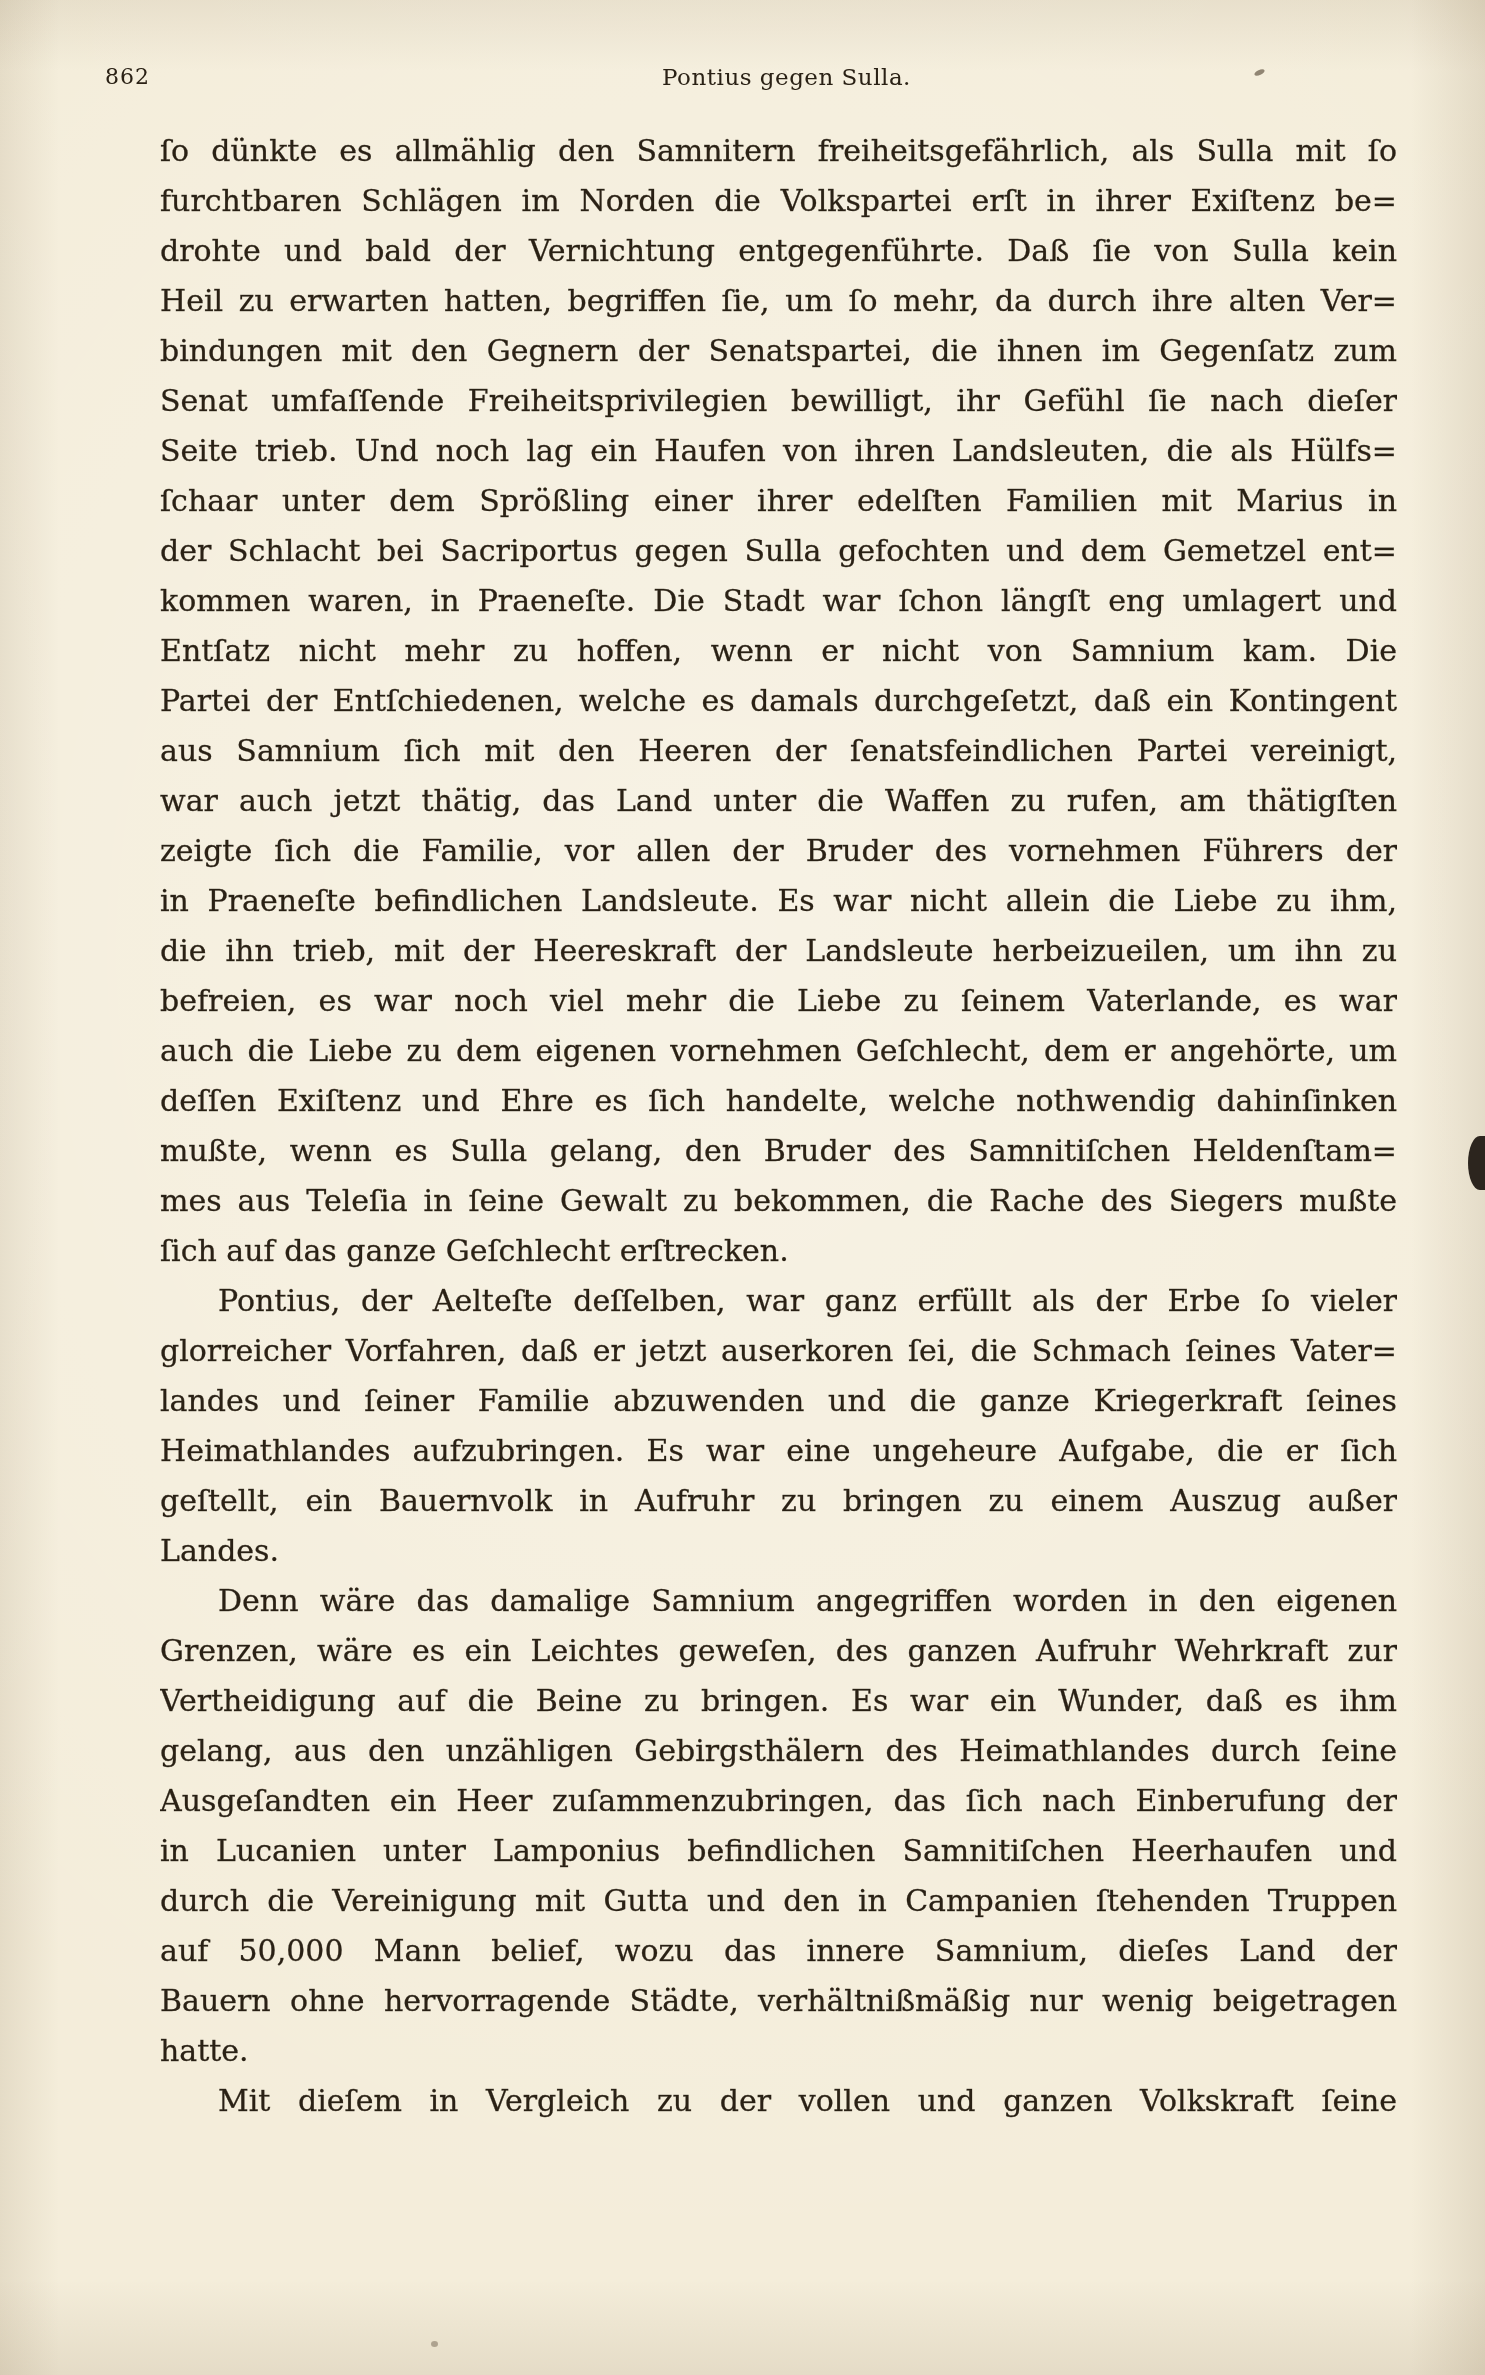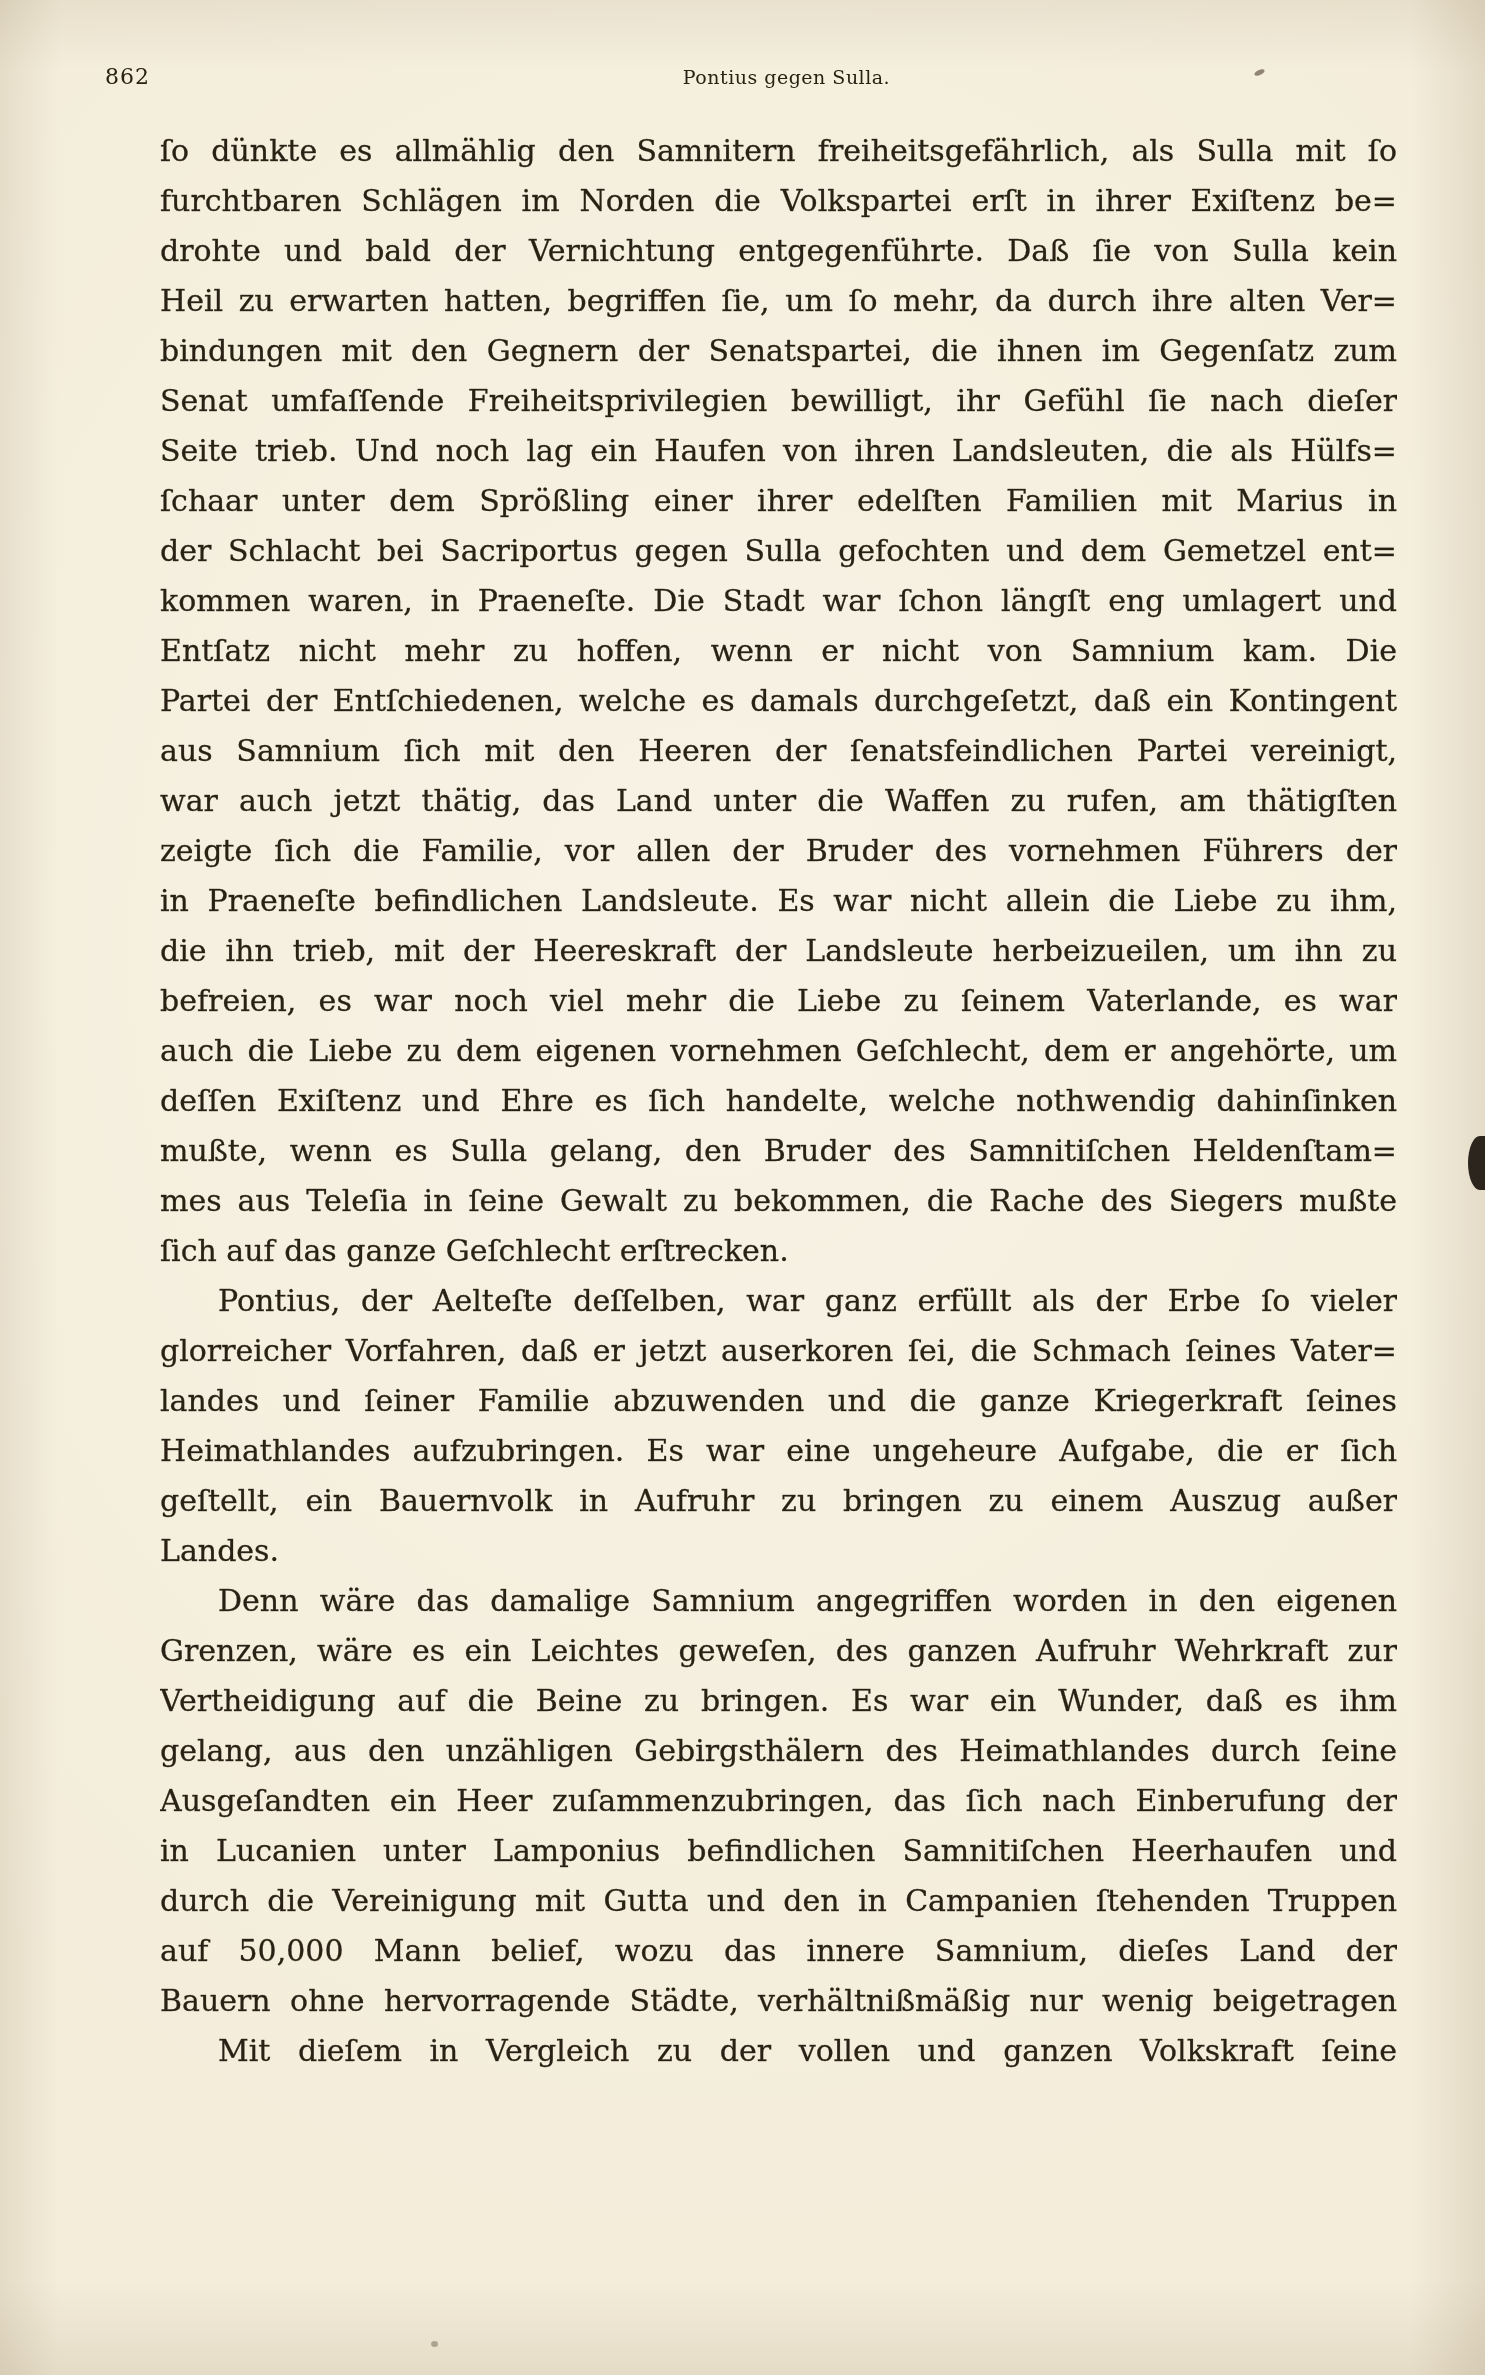--- a/index.html
+++ b/index.html
@@ -29,21 +29,21 @@
   }
   .pagenum {
     position: absolute;
     left: -55px; top: 0;
     font-size: 22px;
     letter-spacing: 1px;
   }
   .running {
     display: block;
     text-align: center;
-    font-size: 19px;
+    font-size: 23px;
     letter-spacing: 0.5px;
   }
 
   
   .body-text {
     position: absolute;
     top: 126px; left: 160px; right: 88px;
     -webkit-text-stroke: 0.35px rgba(42,33,21,0.75);
   }
   .para { margin: 0; }
@@ -131,20 +131,21 @@
       <div class="para indent">
         <div class="line">Denn wäre das damalige Samnium angegriffen worden in den eigenen</div>
         <div class="line">Grenzen, wäre es ein Leichtes geweſen, des ganzen Aufruhr Wehrkraft zur</div>
         <div class="line">Vertheidigung auf die Beine zu bringen. Es war ein Wunder, daß es ihm</div>
         <div class="line">gelang, aus den unzähligen Gebirgsthälern des Heimathlandes durch ſeine</div>
         <div class="line">Ausgeſandten ein Heer zuſammenzubringen, das ſich nach Einberufung der</div>
         <div class="line">in Lucanien unter Lamponius befindlichen Samnitiſchen Heerhaufen und</div>
         <div class="line">durch die Vereinigung mit Gutta und den in Campanien ſtehenden Truppen</div>
         <div class="line">auf 50,000 Mann belief, wozu das innere Samnium, dieſes Land der</div>
         <div class="line">Bauern ohne hervorragende Städte, verhältnißmäßig nur wenig beigetragen</div>
+        <div class="line last">hatte.</div>
       </div>
       <div class="para indent">
         <div class="line">Mit dieſem in Vergleich zu der vollen und ganzen Volkskraft ſeine</div>
       </div>
     </div>
 
   <div class="edge-blot"></div>
   <div class="speck-top"></div>
   <div class="speck-bottom"></div>
 

